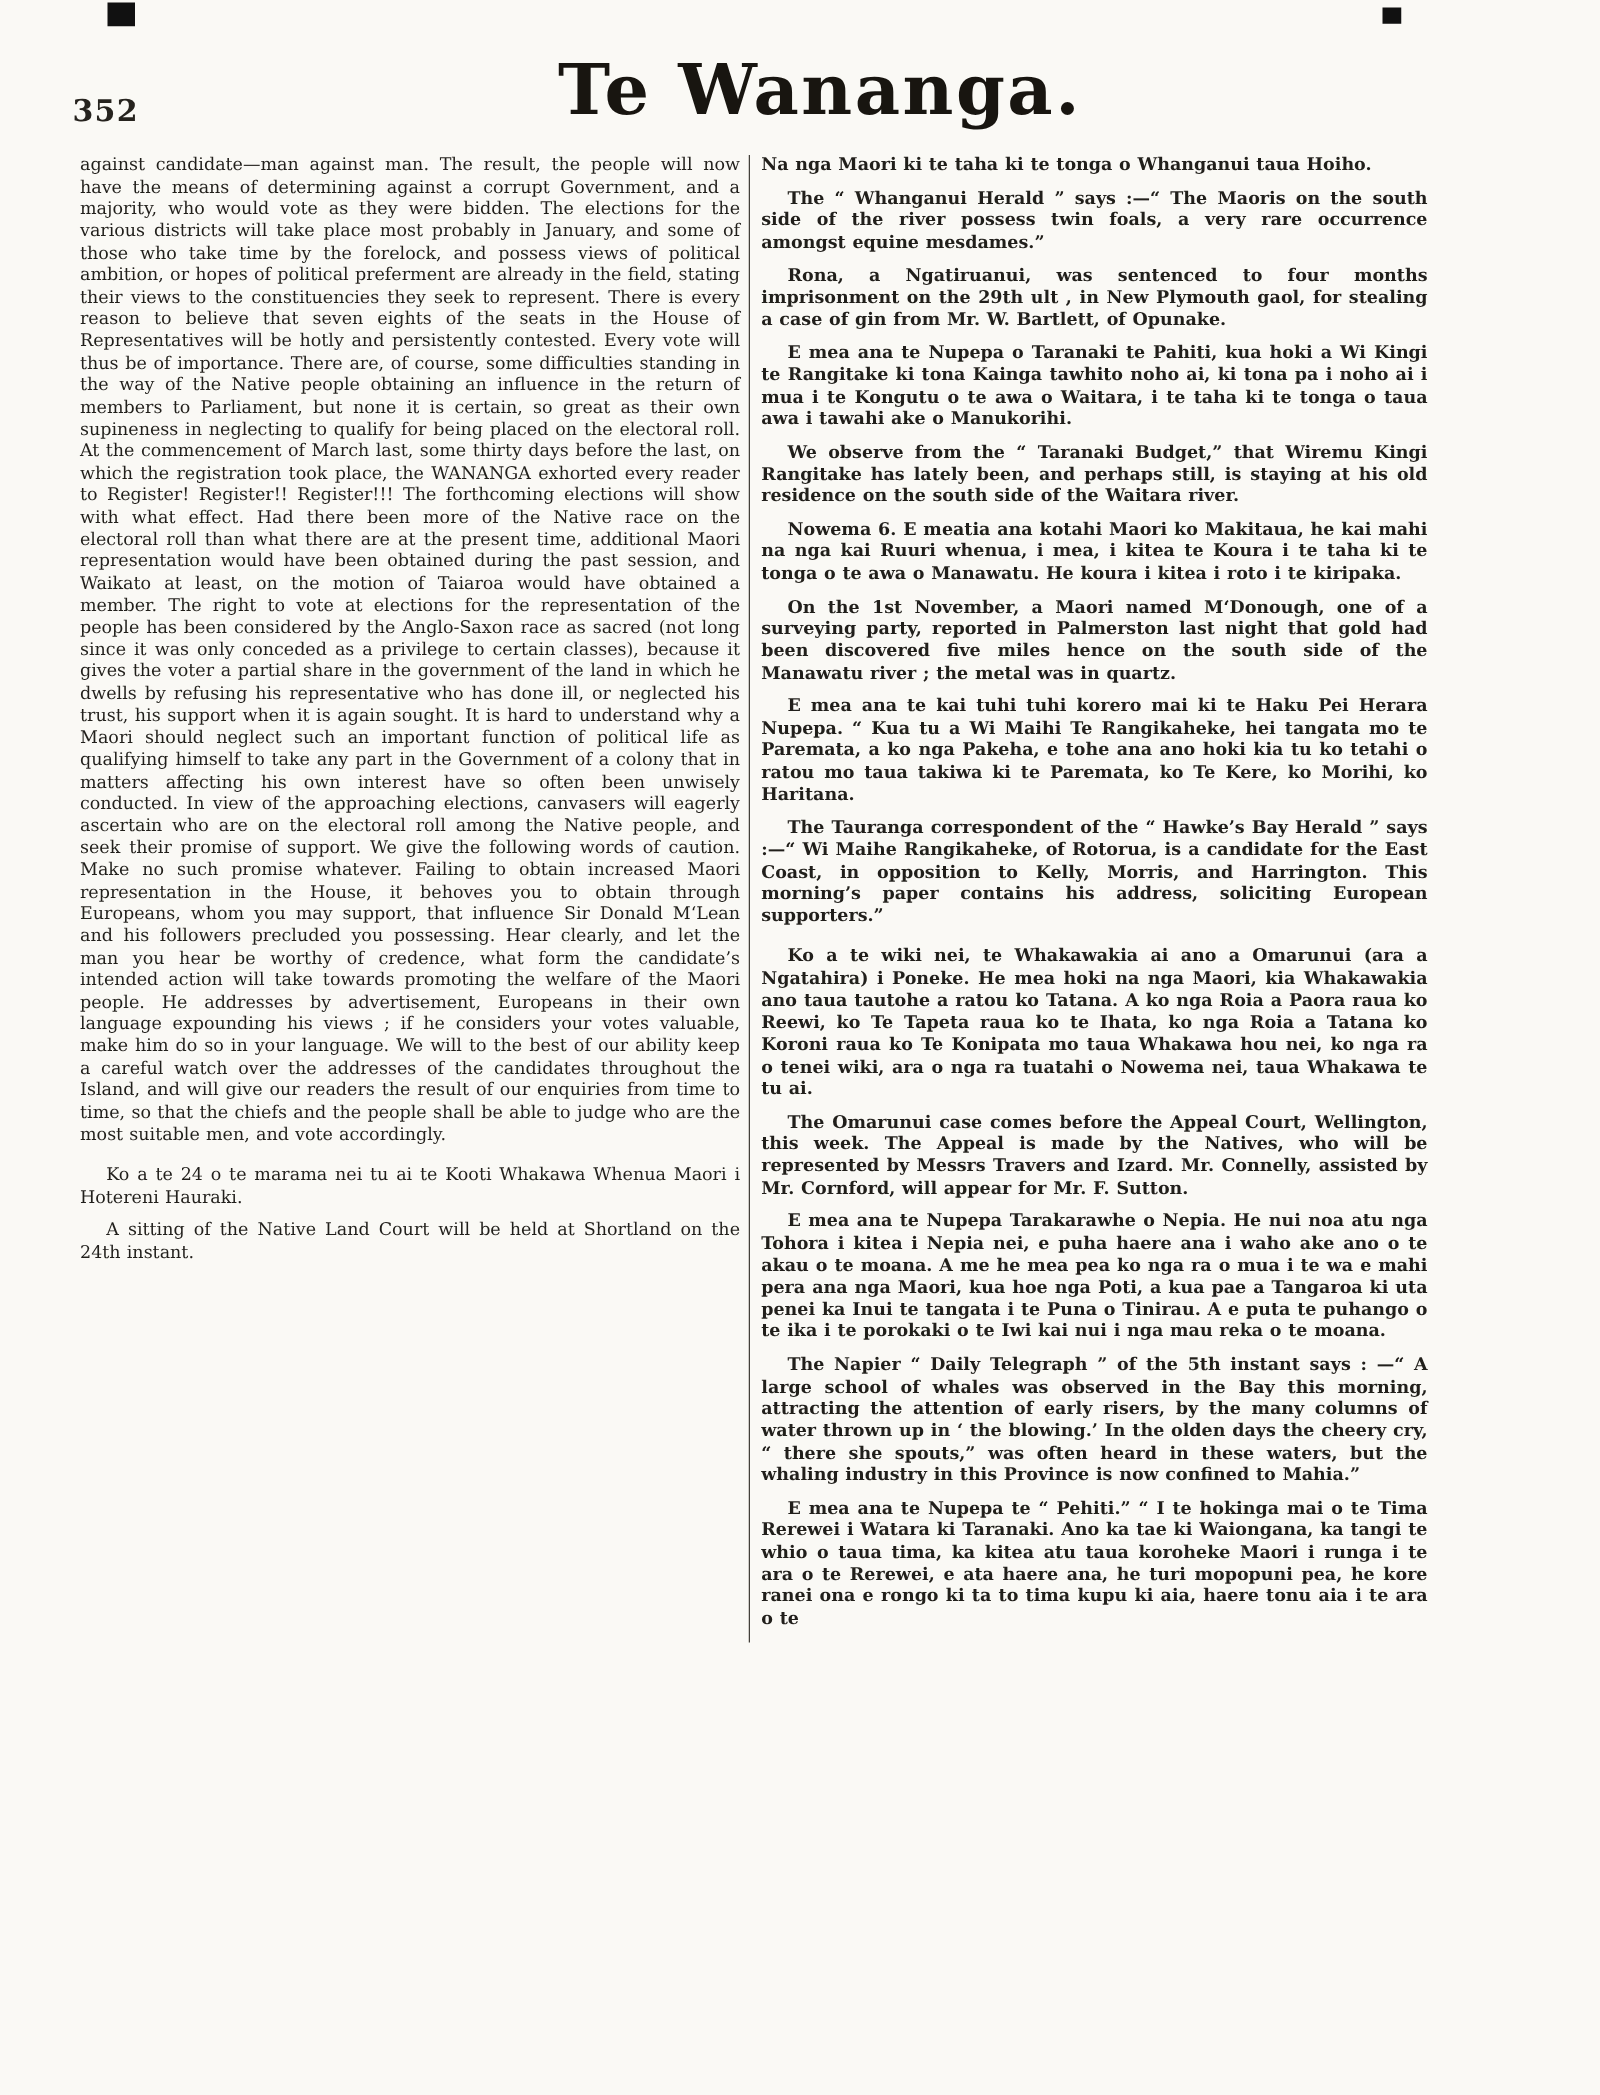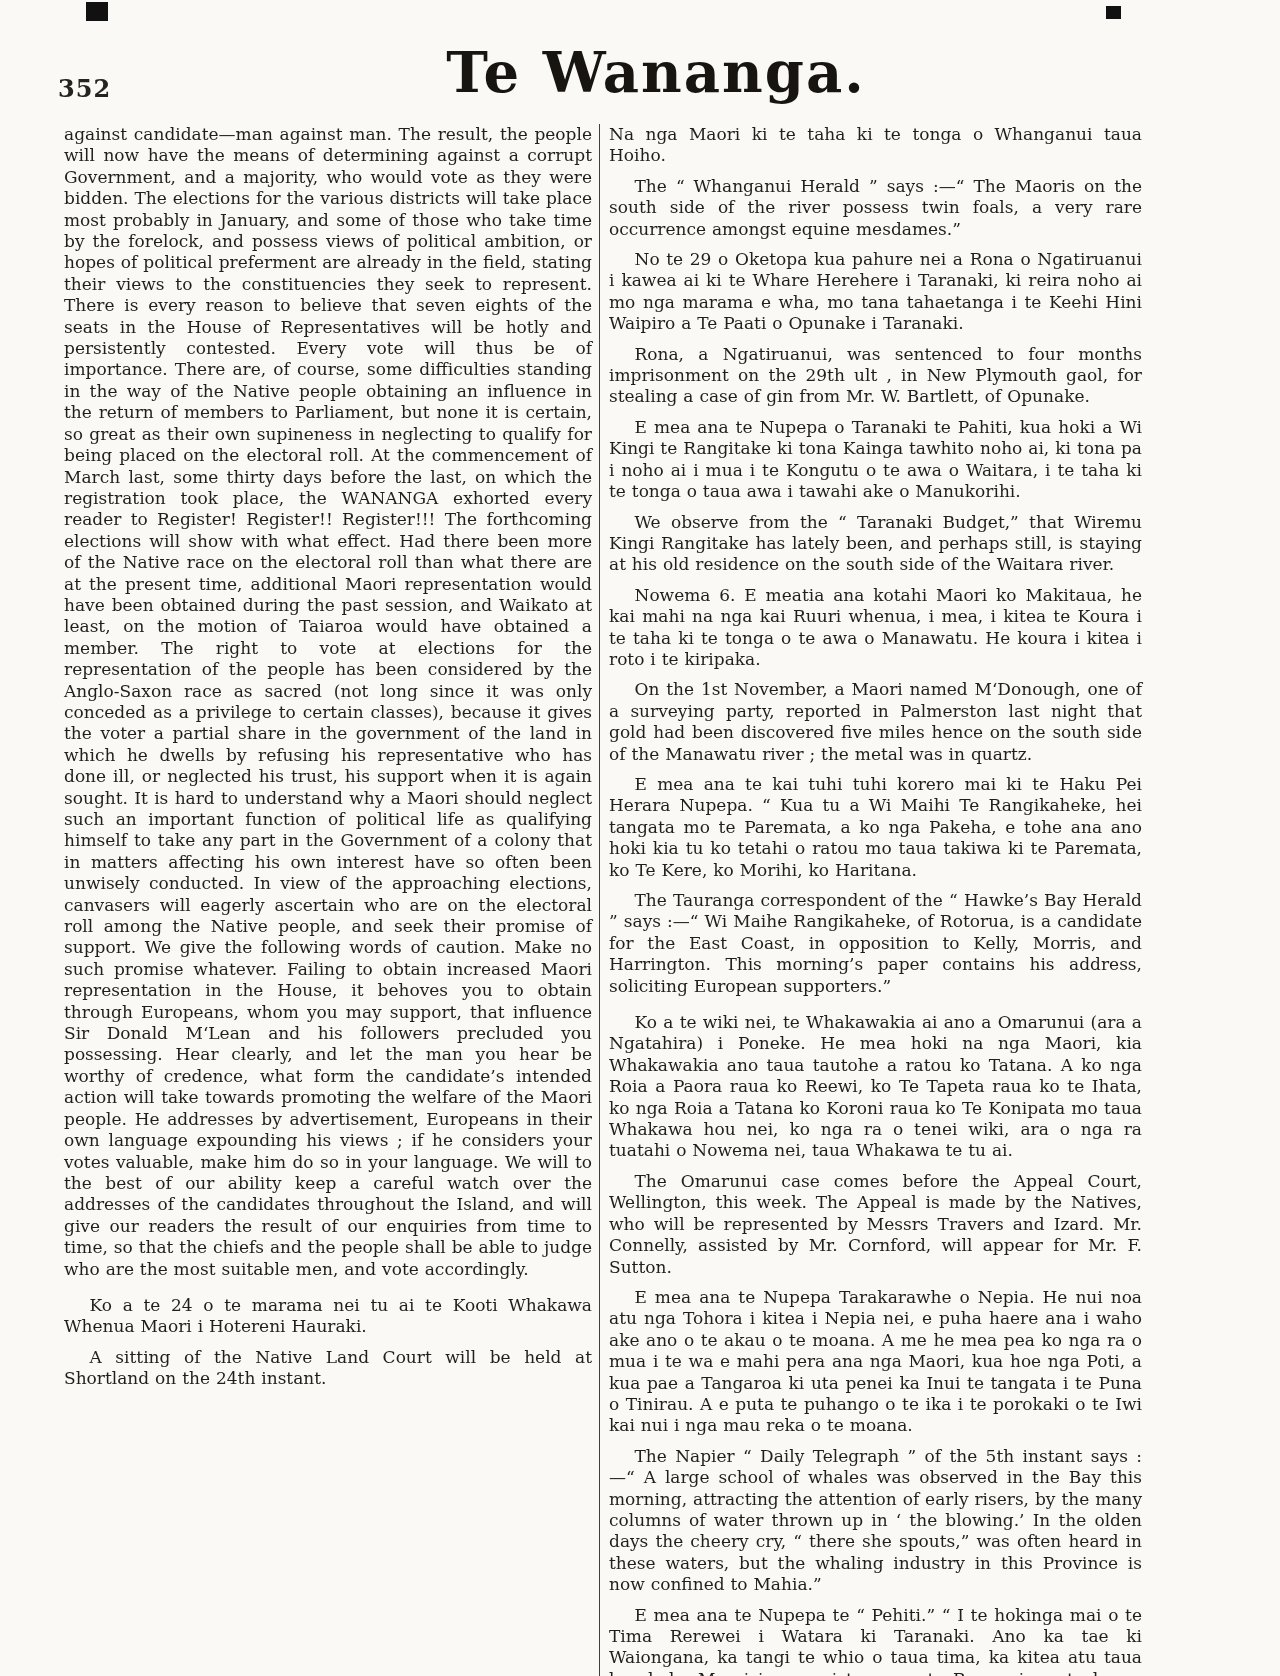--- a/index.html
+++ b/index.html
@@ -54,30 +54,30 @@
     font-family: "DejaVu Serif", serif;
   }
 
   .columns {
     display: flex;
     align-items: stretch;
     padding: 4px 138px 70px 64px;
   }
   .column { box-sizing: border-box; }
   .column.left  { width: 528px; flex: 0 0 528px; }
-  .column.right { flex: 1; }
+  .column.right { flex: 1; font-weight: bold; }
   .divider {
     width: 1px;
     background: #43403a;
     margin: 0 9px 0 7px;
   }
 
   .para {
     margin: 0 0 9px 0;
-    font-size: 17px;
+    font-size: 14px;
     line-height: 1.26;
     text-align: justify;
     word-spacing: 0.5px;
   }
   .para.indent { text-indent: 1.5em; }
   .para.gap    { margin-top: 15px; }
 </style>
 </head>
 <body>
 
@@ -94,21 +94,20 @@
   <main class="columns">
     <section class="column left">
         <p class="para">against candidate—man against man. The result, the people will now have the means of determining against a corrupt Government, and a majority, who would vote as they were bidden. The elections for the various districts will take place most probably in January, and some of those who take time by the forelock, and possess views of political ambition, or hopes of political preferment are already in the field, stating their views to the constituencies they seek to represent. There is every reason to believe that seven eights of the seats in the House of Representatives will be hotly and persistently contested. Every vote will thus be of importance. There are, of course, some difficulties standing in the way of the Native people obtaining an influence in the return of members to Parliament, but none it is certain, so great as their own supineness in neglecting to qualify for being placed on the electoral roll. At the commencement of March last, some thirty days before the last, on which the registration took place, the WANANGA exhorted every reader to Register! Register!! Register!!! The forthcoming elections will show with what effect. Had there been more of the Native race on the electoral roll than what there are at the present time, additional Maori representation would have been obtained during the past session, and Waikato at least, on the motion of Taiaroa would have obtained a member. The right to vote at elections for the representation of the people has been considered by the Anglo-Saxon race as sacred (not long since it was only conceded as a privilege to certain classes), because it gives the voter a partial share in the government of the land in which he dwells by refusing his representative who has done ill, or neglected his trust, his support when it is again sought. It is hard to understand why a Maori should neglect such an important function of political life as qualifying himself to take any part in the Government of a colony that in matters affecting his own interest have so often been unwisely conducted. In view of the approaching elections, canvasers will eagerly ascertain who are on the electoral roll among the Native people, and seek their promise of support. We give the following words of caution. Make no such promise whatever. Failing to obtain increased Maori representation in the House, it behoves you to obtain through Europeans, whom you may support, that influence Sir Donald M‘Lean and his followers precluded you possessing. Hear clearly, and let the man you hear be worthy of credence, what form the candidate’s intended action will take towards promoting the welfare of the Maori people. He addresses by advertisement, Europeans in their own language expounding his views ; if he considers your votes valuable, make him do so in your language. We will to the best of our ability keep a careful watch over the addresses of the candidates throughout the Island, and will give our readers the result of our enquiries from time to time, so that the chiefs and the people shall be able to judge who are the most suitable men, and vote accordingly.</p>
         <p class="para indent gap">Ko a te 24 o te marama nei tu ai te Kooti Whakawa Whenua Maori i Hotereni Hauraki.</p>
         <p class="para indent">A sitting of the Native Land Court will be held at Shortland on the 24th instant.</p>
       </section>
     <div class="divider"></div>
     <section class="column right">
         <p class="para">Na nga Maori ki te taha ki te tonga o Whanganui taua Hoiho.</p>
         <p class="para indent">The “ Whanganui Herald ” says :—“ The Maoris on the south side of the river possess twin foals, a very rare occurrence amongst equine mesdames.”</p>
-        <p class="para indent">No te 29 o Oketopa kua pahure nei a Rona o Ngatiruanui i kawea ai ki te Whare Herehere i Taranaki, ki reira noho ai mo nga marama e wha, mo tana tahaetanga i te Keehi Hini Waipiro a Te Paati o Opunake i Taranaki.</p>
         <p class="para indent">Rona, a Ngatiruanui, was sentenced to four months imprisonment on the 29th ult , in New Plymouth gaol, for stealing a case of gin from Mr. W. Bartlett, of Opunake.</p>
         <p class="para indent">E mea ana te Nupepa o Taranaki te Pahiti, kua hoki a Wi Kingi te Rangitake ki tona Kainga tawhito noho ai, ki tona pa i noho ai i mua i te Kongutu o te awa o Waitara, i te taha ki te tonga o taua awa i tawahi ake o Manukorihi.</p>
         <p class="para indent">We observe from the “ Taranaki Budget,” that Wiremu Kingi Rangitake has lately been, and perhaps still, is staying at his old residence on the south side of the Waitara river.</p>
         <p class="para indent">Nowema 6.  E meatia ana kotahi Maori ko Makitaua, he kai mahi na nga kai Ruuri whenua, i mea, i kitea te Koura i te taha ki te tonga o te awa o Manawatu.  He koura i kitea i roto i te kiripaka.</p>
         <p class="para indent">On the 1st November, a Maori named M‘Donough, one of a surveying party, reported in Palmerston last night that gold had been discovered five miles hence on the south side of the Manawatu river ; the metal was in quartz.</p>
         <p class="para indent">E mea ana te kai tuhi tuhi korero mai ki te Haku Pei Herara Nupepa.  “ Kua tu a Wi Maihi Te Rangikaheke, hei tangata mo te Paremata, a ko nga Pakeha, e tohe ana ano hoki kia tu ko tetahi o ratou mo taua takiwa ki te Paremata, ko Te Kere, ko Morihi, ko Haritana.</p>
         <p class="para indent">The Tauranga correspondent of the “ Hawke’s Bay Herald ” says :—“ Wi Maihe Rangikaheke, of Rotorua, is a candidate for the East Coast, in opposition to Kelly, Morris, and Harrington.  This morning’s paper contains his address, soliciting European supporters.”</p>
         <p class="para indent gap">Ko a te wiki nei, te Whakawakia ai ano a Omarunui (ara a Ngatahira) i Poneke.  He mea hoki na nga Maori, kia Whakawakia ano taua tautohe a ratou ko Tatana. A ko nga Roia a Paora raua ko Reewi, ko Te Tapeta raua ko te Ihata, ko nga Roia a Tatana ko Koroni raua ko Te Konipata mo taua Whakawa hou nei, ko nga ra o tenei wiki, ara o nga ra tuatahi o Nowema nei, taua Whakawa te tu ai.</p>
         <p class="para indent">The Omarunui case comes before the Appeal Court, Wellington, this week.  The Appeal is made by the Natives, who will be represented by Messrs Travers and Izard.  Mr. Connelly, assisted by Mr. Cornford, will appear for Mr. F. Sutton.</p>
         <p class="para indent">E mea ana te Nupepa Tarakarawhe o Nepia.  He nui noa atu nga Tohora i kitea i Nepia nei, e puha haere ana i waho ake ano o te akau o te moana.  A me he mea pea ko nga ra o mua i te wa e mahi pera ana nga Maori, kua hoe nga Poti, a kua pae a Tangaroa ki uta penei ka Inui te tangata i te Puna o Tinirau.  A e puta te puhango o te ika i te porokaki o te Iwi kai nui i nga mau reka o te moana.</p>

